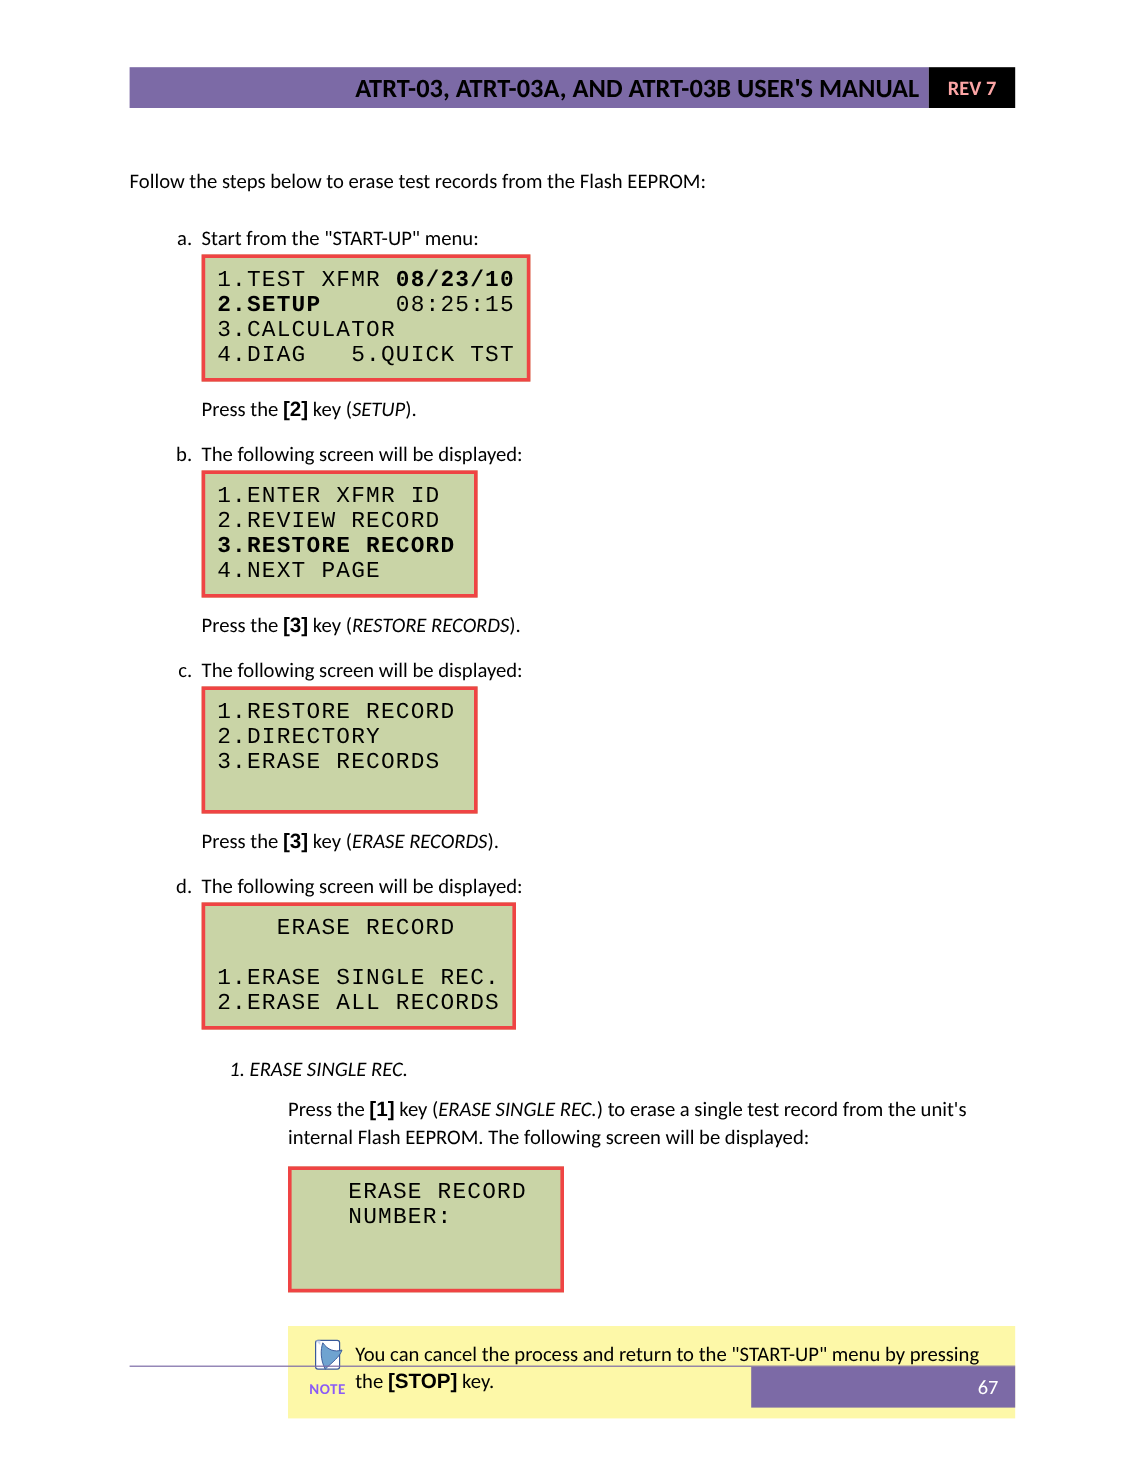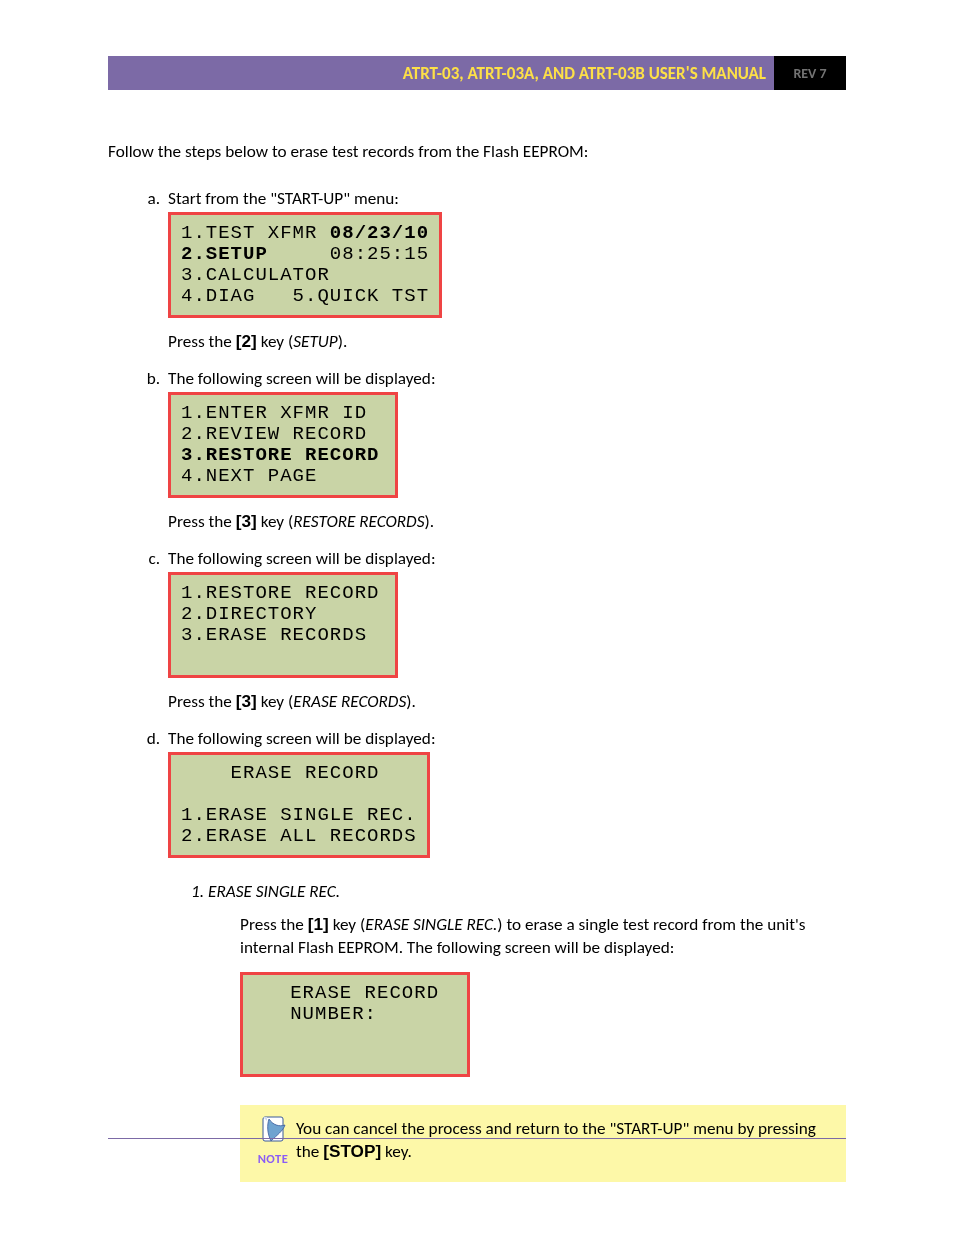--- a/index.html
+++ b/index.html
@@ -1,19 +1,19 @@
 <!DOCTYPE html>
 <html><head>
 <meta charset="utf-8">
 <style>
   html,body{margin:0;padding:0;background:#fff;font-family:Calibri,"Segoe UI",Arial,sans-serif;color:#000;}
   .page{width:954px;height:1235px;position:relative;box-sizing:border-box;}
   .topbar{position:absolute;top:56px;left:108px;right:108px;height:34px;display:flex;}
-  .topbar .tleft{flex:1;background:#7c6aa6;color:#fde047;font-weight:bold;font-size:17px;display:flex;align-items:center;justify-content:flex-end;padding-right:8px;box-sizing:border-box;}
-  .topbar .tright{width:72px;background:#000;color:#737373;font-weight:bold;font-size:14px;display:flex;align-items:center;justify-content:center;}
+  .topbar .tleft{flex:1;background:#7c6aa6;color:#000000;font-weight:bold;font-size:22px;display:flex;align-items:center;justify-content:flex-end;padding-right:8px;box-sizing:border-box;}
+  .topbar .tright{width:72px;background:#000;color:#fca5a5;font-weight:bold;font-size:17px;display:flex;align-items:center;justify-content:center;}
   .body{position:absolute;top:140px;left:108px;right:108px;font-size:17.2px;line-height:1.35;}
   .intro{margin-bottom:24px;}
   ol.steps{list-style-type:lower-alpha;margin:0;padding-left:56px;}
   ol.steps>li{margin-bottom:14px;padding-left:4px;}
   ol.sub{list-style-type:decimal;margin:10px 0 0 0;padding-left:40px;font-style:italic;}
   ol.sub>li{padding-left:0;}
   .subbody{font-style:normal;margin-top:10px;margin-left:32px;}
   .lcd{display:inline-block;background:#c9d4a6;border:3px solid #ef4444;padding:8px 10px;font-family:"OCR A Extended","Courier New",monospace;font-size:19px;line-height:1.1;letter-spacing:1px;white-space:pre;min-width:230px;box-sizing:border-box;margin:2px 0 12px 0;}
   .lcd .b{font-weight:bold;}
   .lcdwrap{margin-left:0;}
@@ -122,16 +122,17 @@
         </li>
       </ol>
     </li>
   </ol>
 </div>
 
 <div class="footer">
   <div class="rule"></div>
   <div class="bar">
     <div class="sp"></div>
+    <div class="pg">67</div>
   </div>
 </div>
 
 </div>
 
 </body></html>

